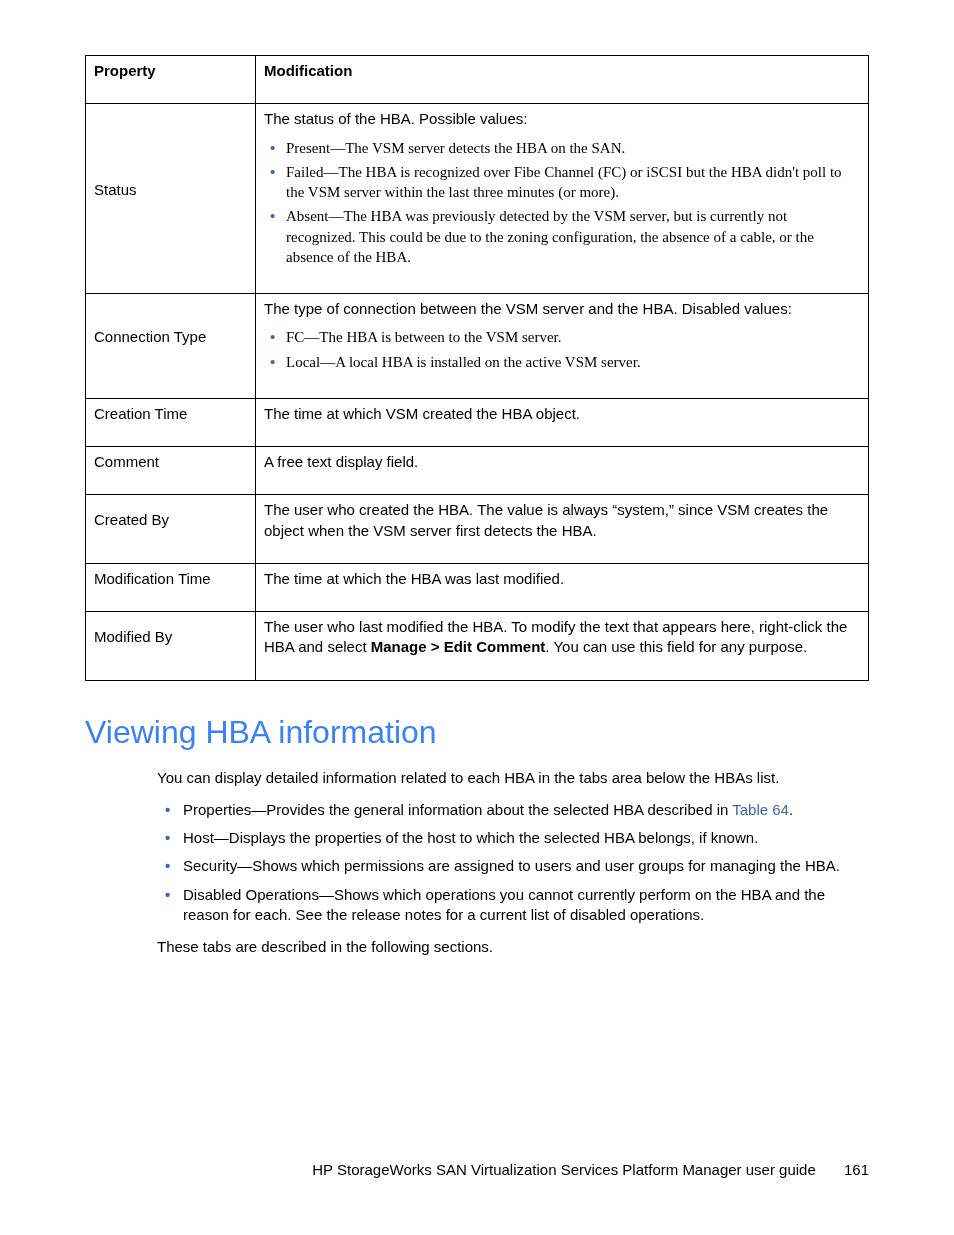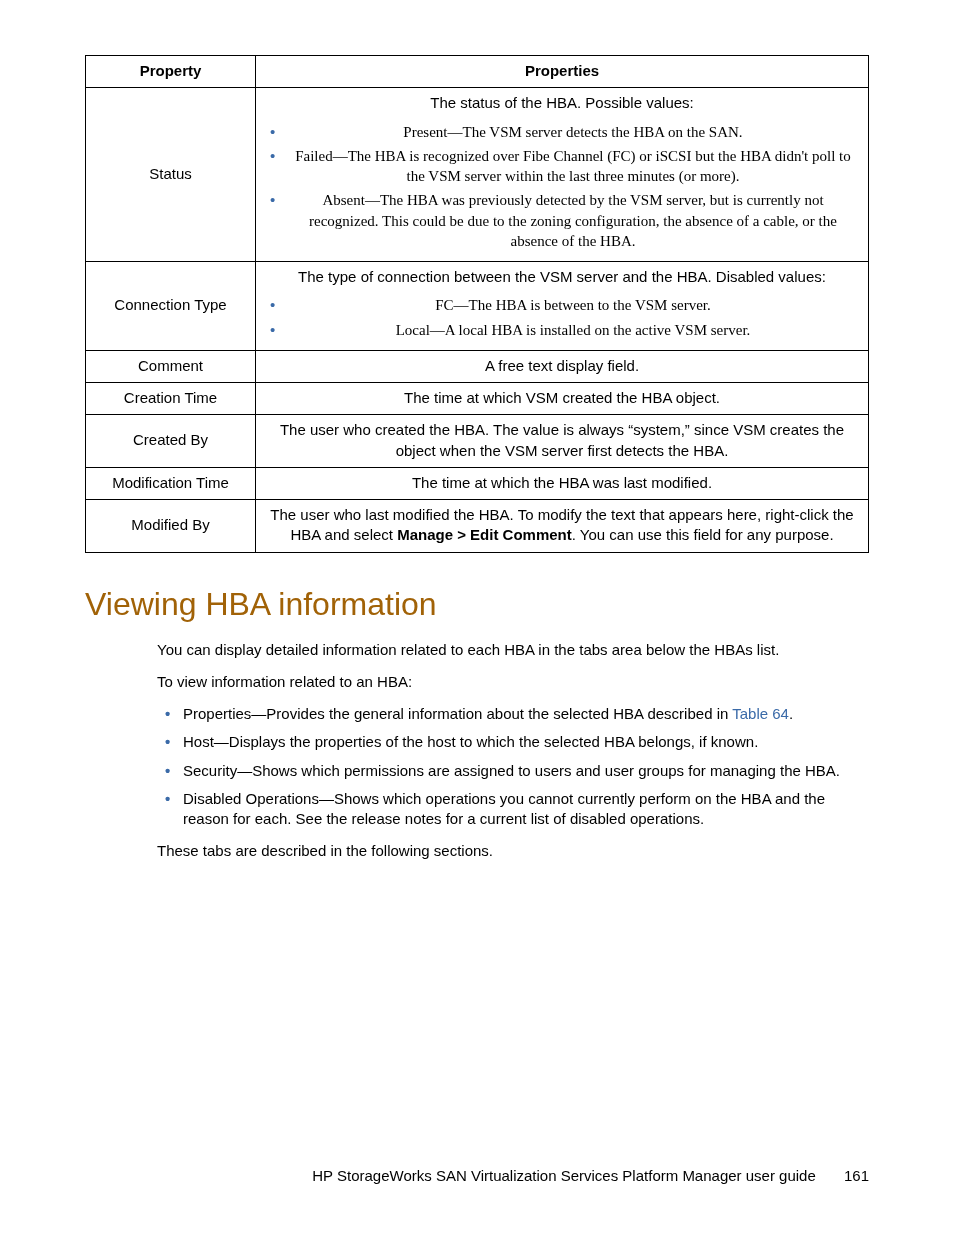--- a/index.html
+++ b/index.html
@@ -17,24 +17,24 @@
   .page {
     padding: 55px 85px 0 85px;
   }
   table.proptable {
     width: 100%;
     border-collapse: collapse;
     margin-bottom: 30px;
   }
   table.proptable th, table.proptable td {
     border: 1px solid #000;
-    padding: 5px 8px 6px 8px;
+    padding: 5px 8px 22px 8px;
     vertical-align: middle;
     font-weight: 300;
-    text-align: center;
+    text-align: left;
   }
   table.proptable th {
     font-weight: 600;
   }
   table.proptable td:first-child, table.proptable th:first-child {
     width: 170px;
   }
   table.proptable ul {
     list-style: none;
     padding-left: 0;
@@ -50,21 +50,21 @@
     content: "•";
     position: absolute;
     left: 6px;
     top: 0;
     color: #3a6aa8;
     font-weight: 700;
   }
   .cell-lead { margin-bottom: 2px; }
   .bold { font-weight: 600; margin-top: 8px; }
   h1.section {
-    color: #a16207;
+    color: #3b82f6;
     font-weight: 300;
     font-size: 32px;
     margin: 20px 0 14px 0;
   }
   .body-indent {
     padding-left: 72px;
   }
   .body-indent p {
     margin-bottom: 12px;
   }
@@ -82,39 +82,39 @@
     content: "•";
     position: absolute;
     left: 8px;
     top: 0;
     color: #3a6aa8;
     font-weight: 700;
   }
   .link { color: #3a6aa8; }
   .footer {
     position: absolute;
-    bottom: 49px;
+    bottom: 55px;
     left: 0;
     right: 85px;
     text-align: right;
     font-size: 15px;
     font-weight: 300;
   }
   .footer .pn { display: inline-block; margin-left: 24px; }
 </style>
 </head>
 <body>
 
 <div class="page">
 
   <table class="proptable">
     <thead>
       <tr>
         <th>Property</th>
-        <th>Properties</th>
+        <th>Modification</th>
       </tr>
     </thead>
     <tbody>
       <tr>
         <td>Status</td>
         <td>
           <div class="cell-lead">The status of the HBA. Possible values:</div>
           <ul>
             <li>Present—The VSM server detects the HBA on the SAN.</li>
             <li>Failed—The HBA is recognized over Fibe Channel (FC) or iSCSI but the HBA didn't poll to the VSM server within the last three minutes (or more).</li>
@@ -126,26 +126,26 @@
         <td>Connection Type</td>
         <td>
           <div class="cell-lead">The type of connection between the VSM server and the HBA. Disabled values:</div>
           <ul>
             <li>FC—The HBA is between to the VSM server.</li>
             <li>Local—A local HBA is installed on the active VSM server.</li>
           </ul>
         </td>
       </tr>
       <tr>
+        <td>Creation Time</td>
+        <td>The time at which VSM created the HBA object.</td>
+      </tr>
+      <tr>
         <td>Comment</td>
         <td>A free text display field.</td>
-      </tr>
-      <tr>
-        <td>Creation Time</td>
-        <td>The time at which VSM created the HBA object.</td>
       </tr>
       <tr>
         <td>Created By</td>
         <td>The user who created the HBA. The value is always “system,” since VSM creates the object when the VSM server first detects the HBA.</td>
       </tr>
       <tr>
         <td>Modification Time</td>
         <td>The time at which the HBA was last modified.</td>
       </tr>
       <tr>
@@ -154,21 +154,20 @@
           <span>The user who last modified the HBA. To modify the text that appears here, right-click the HBA and select </span><span class="bold">Manage &gt; Edit Comment</span><span>. You can use this field for any purpose.</span>
         </td>
       </tr>
     </tbody>
   </table>
 
   <h1 class="section">Viewing HBA information</h1>
 
   <div class="body-indent">
     <p>You can display detailed information related to each HBA in the tabs area below the HBAs list.</p>
-    <p>To view information related to an HBA:</p>
 
     <ul class="bodylist">
       <li>
         <span>Properties—Provides the general information about the selected HBA described in </span><span class="link">Table 64</span><span>.</span>
       </li>
       <li>Host—Displays the properties of the host to which the selected HBA belongs, if known.</li>
       <li>Security—Shows which permissions are assigned to users and user groups for managing the HBA.</li>
       <li>Disabled Operations—Shows which operations you cannot currently perform on the HBA and the reason for each. See the release notes for a current list of disabled operations.</li>
     </ul>
 

